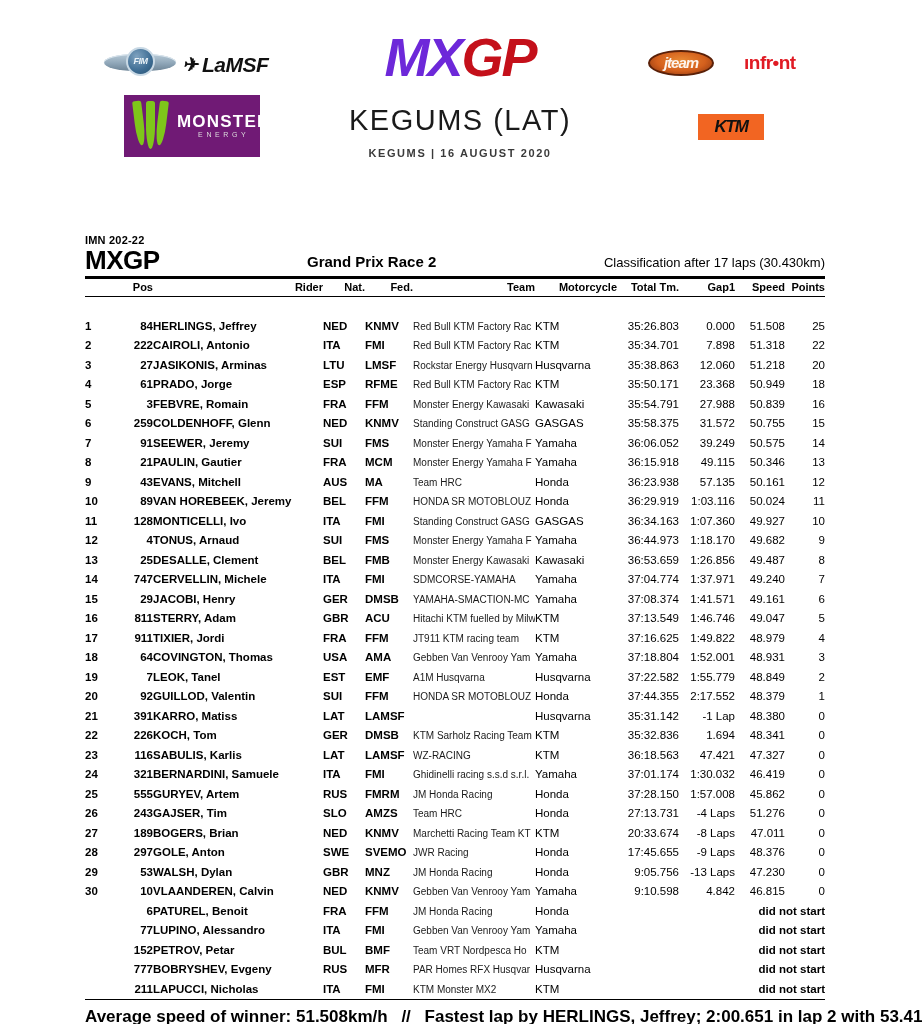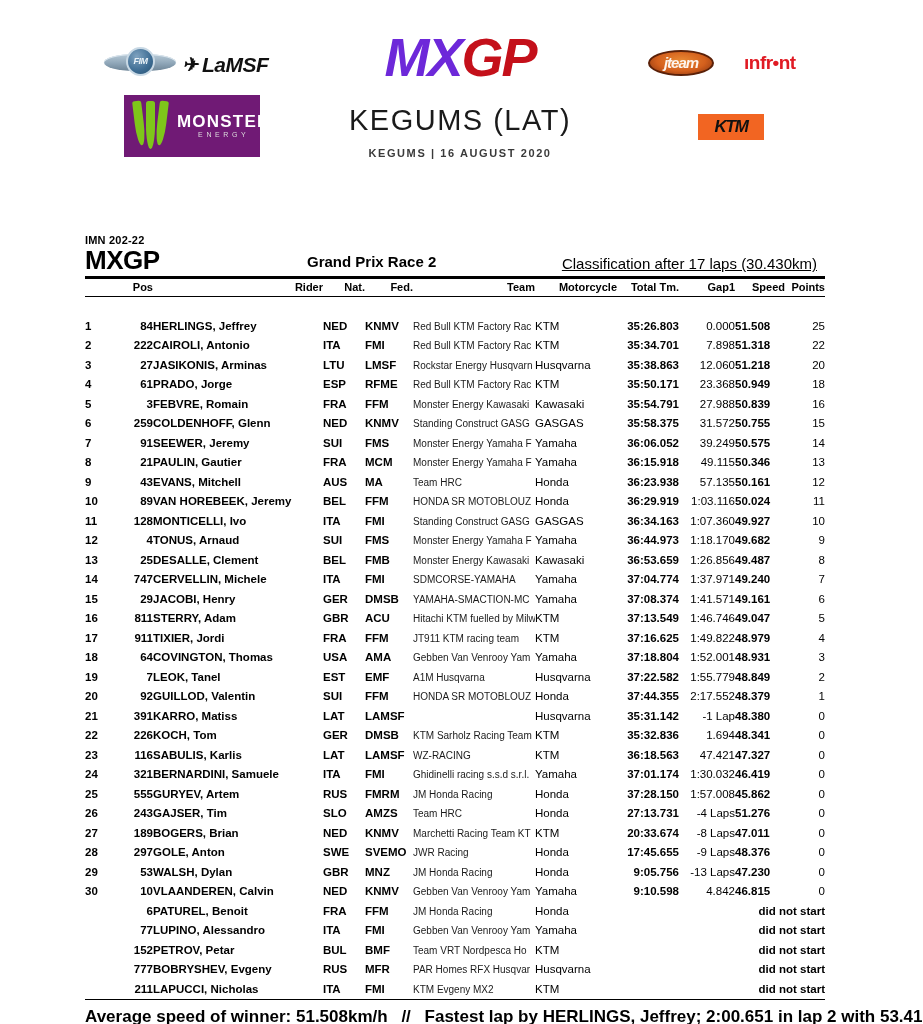--- a/index.html
+++ b/index.html
@@ -245,24 +245,23 @@
     letter-spacing: -0.5px;
   }
   .race-name {
     position: absolute;
     left: 222px; top: 7px;
     font-size: 15px;
     font-weight: bold;
   }
   .classification {
     position: absolute;
-    right: 8px; top: 9px;
-    font-size: 15px;
+    right: 0; top: 9px;
+    font-size: 13px;
     white-space: nowrap;
-    text-decoration: underline;
   }
 
   .rule-thick { border-top: 3px solid #000; }
   .rule-thin  { border-top: 1px solid #000; }
 
   table.results {
     width: 740px;
     border-collapse: collapse;
     table-layout: fixed;
     font-size: 11.5px;
@@ -296,23 +295,23 @@
   col.c-speed { width: 50px; }
   col.c-pts   { width: 40px; }
 
   td.pos   { font-weight: bold; text-align: left; font-size: 11.5px; }
   td.num   { text-align: right; padding-right: 6px; font-weight: bold; }
   td.rider { font-weight: bold; padding-left: 4px; }
   td.nat   { font-weight: bold; }
   td.fed   { font-weight: bold; }
   td.team  { font-size: 10px; color: #1a1a1a; padding-right: 2px; }
   td.moto  { font-size: 11.5px; }
-  td.time  { text-align: right; font-weight: bold; padding-right: 5px; }
+  td.time  { text-align: right; font-weight: normal; padding-right: 5px; }
   td.gap   { text-align: right; padding-right: 6px; }
-  td.speed { padding-right: 7px; font-weight: bold; }
+  td.speed { text-align: right; padding-right: 7px; }
   td.pts   { text-align: right; padding-right: 6px; }
   td.dns   { text-align: right; font-weight: bold; padding-right: 2px; font-size: 11.5px; }
 
   th.h-pos   { padding-left: 0; }
   th.h-rider { padding-left: 46px; }
   th.h-nat   { }
   th.h-fed   { }
   th.h-team  { }
   th.h-moto  { }
   th.h-time  { }
@@ -866,21 +865,21 @@
           <td class="team">PAR Homes RFX Husqvar</td>
           <td class="moto">Husqvarna</td>
           <td class="dns" colspan="4">did not start</td>
         </tr>
         <tr>
           <td class="pos"></td>
           <td class="num">211</td>
           <td class="rider">LAPUCCI, Nicholas</td>
           <td class="nat">ITA</td>
           <td class="fed">FMI</td>
-          <td class="team">KTM Evgeny MX2</td>
+          <td class="team">KTM Monster MX2</td>
           <td class="moto">KTM</td>
           <td class="dns" colspan="4">did not start</td>
         </tr>
       </tbody>
   </table>
 
   <div class="rule-thin"></div>
 
   <div class="footer">
     <span>Average speed of winner: 51.508km/h</span>

